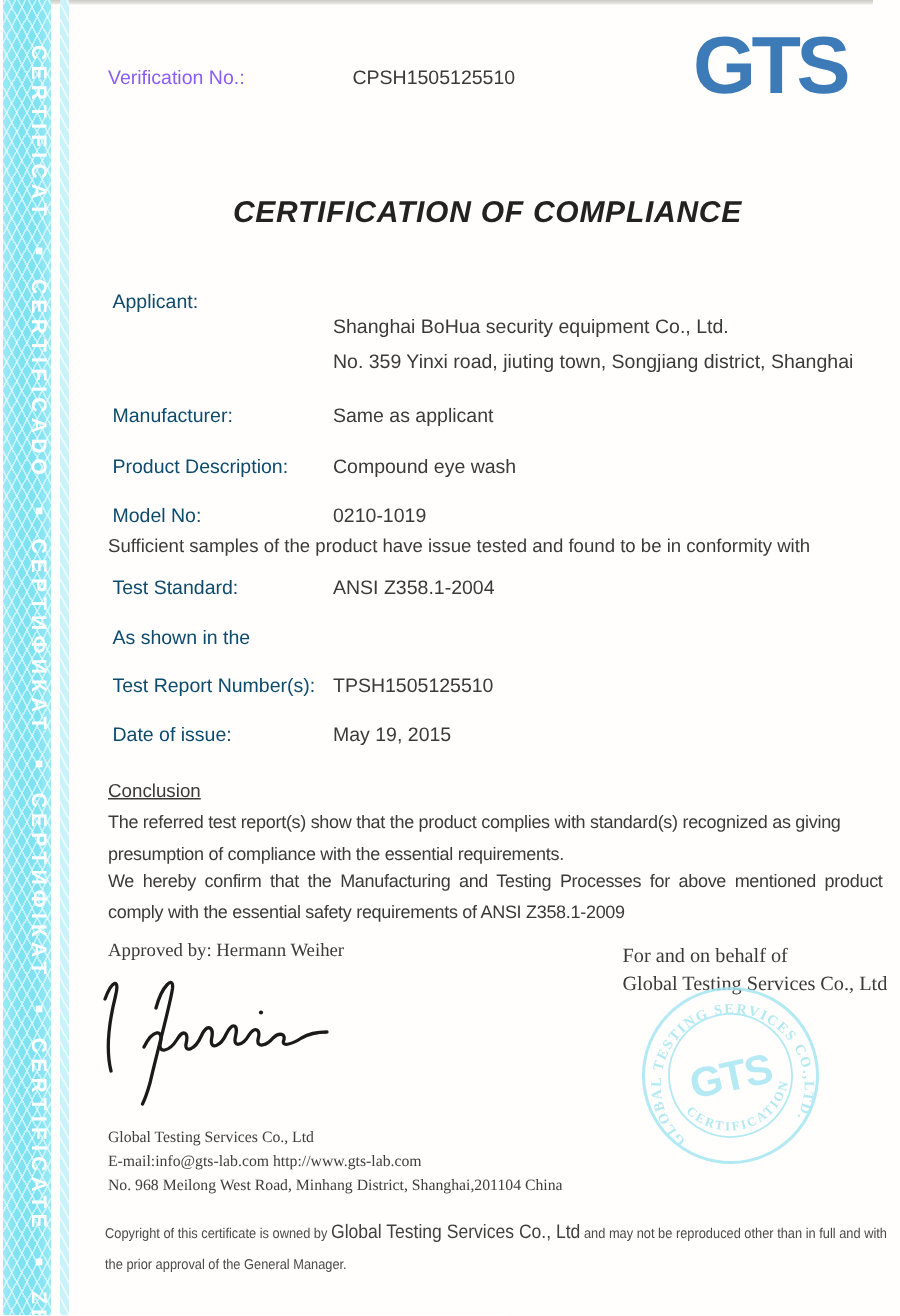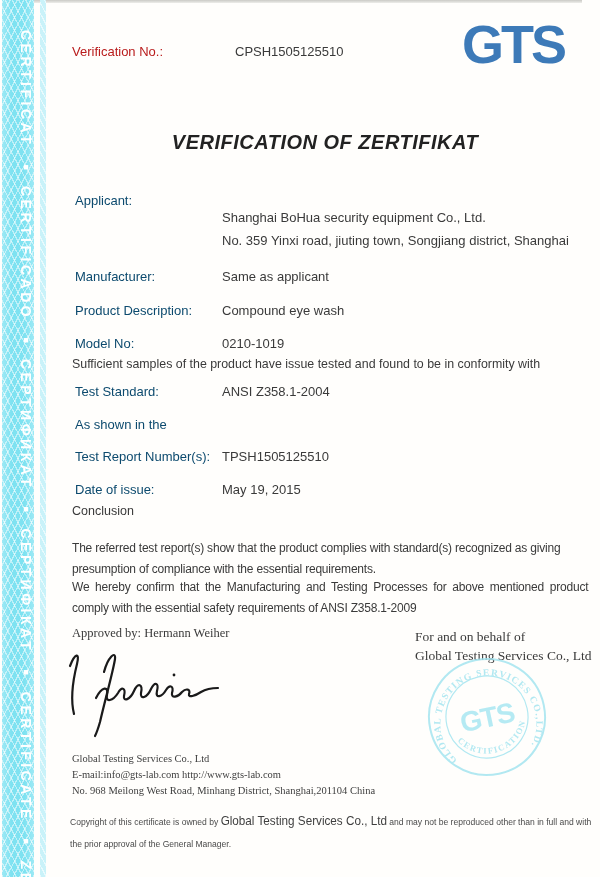--- a/index.html
+++ b/index.html
@@ -32,40 +32,40 @@
   .strip-word{display:inline;}
   .strip-sep{display:inline;font-size:9px;letter-spacing:0;margin:7px 0;}
   .strip2{
     position:absolute;top:0;bottom:0;left:40px;width:6px;
     background:
       repeating-linear-gradient(62deg, rgba(255,255,255,.6) 0 1.2px, rgba(255,255,255,0) 1.2px 5px),
       #c9f2f9;
   }
 
   
-  .verif-label{position:absolute;left:72px;top:44px;font-size:13px;color:#b91c1c;}
+  .verif-label{position:absolute;left:72px;top:44px;font-size:13px;color:#8b5cf6;}
   .verif-value{position:absolute;left:235px;top:44px;font-size:13px;color:#3a3a3a;}
   .logo{
     position:absolute;left:462px;top:16px;width:120px;height:58px;
     font-weight:900;font-size:54px;line-height:56px;letter-spacing:-3px;
     font-family:"Liberation Sans",sans-serif;
   }
 
   .doc-title{
     position:absolute;left:60px;top:131px;width:530px;text-align:center;
     font-size:20px;font-weight:bold;font-style:italic;color:#222;letter-spacing:.5px;
   }
 
   
   .flabel{position:absolute;left:75px;font-size:13px;color:#0c4a6e;}
   .fvalue{position:absolute;left:222px;font-size:13px;color:#3a3a3a;}
   .fullline{position:absolute;left:72px;font-size:12.4px;color:#3a3a3a;white-space:nowrap;}
 
   
-  .conclusion-h{position:absolute;left:72px;top:504px;font-size:12.5px;color:#3a3a3a;text-align:center;}
+  .conclusion-h{position:absolute;left:72px;top:520px;font-size:12.5px;color:#3a3a3a;text-decoration:underline;text-align:center;}
   .cline{position:absolute;left:72px;width:505px;font-size:12px;color:#3a3a3a;letter-spacing:-.2px;white-space:nowrap;}
   .cline.justified{word-spacing:2.6px;}
 
   
   .serif{font-family:"Liberation Serif",serif;}
   .approved{position:absolute;left:72px;top:626px;font-size:12.5px;color:#3a3a3a;}
   .behalf1{position:absolute;left:415px;top:629px;font-size:13.5px;color:#3a3a3a;}
   .behalf2{position:absolute;left:415px;top:648px;font-size:13.5px;color:#3a3a3a;}
   .sig{position:absolute;left:58px;top:644px;}
   .stamp{position:absolute;left:417px;top:647px;}
@@ -103,21 +103,21 @@
       <span class="strip-sep">■</span>
       <span class="strip-word">ZERTIFIKAT</span>
     </div>
   </div>
   <div class="strip2"></div>
 
   <div class="verif-label">Verification No.:</div>
   <div class="verif-value">CPSH1505125510</div>
   <div class="logo" style="color:#3d7ab8;">GTS</div>
 
-  <div class="doc-title">VERIFICATION OF ZERTIFIKAT</div>
+  <div class="doc-title">CERTIFICATION OF COMPLIANCE</div>
 
   <div class="flabel" style="top:193px;">Applicant:</div>
   <div class="fvalue" style="top:193px;margin-top:17px;">Shanghai BoHua security equipment Co., Ltd.</div>
   <div class="fvalue" style="top:233px;">No. 359 Yinxi road, jiuting town, Songjiang district, Shanghai</div>
 
   <div class="flabel" style="top:269px;">Manufacturer:</div>
   <div class="fvalue" style="top:269px;">Same as applicant</div>
 
   <div class="flabel" style="top:303px;">Product Description:</div>
   <div class="fvalue" style="top:303px;">Compound eye wash</div>

